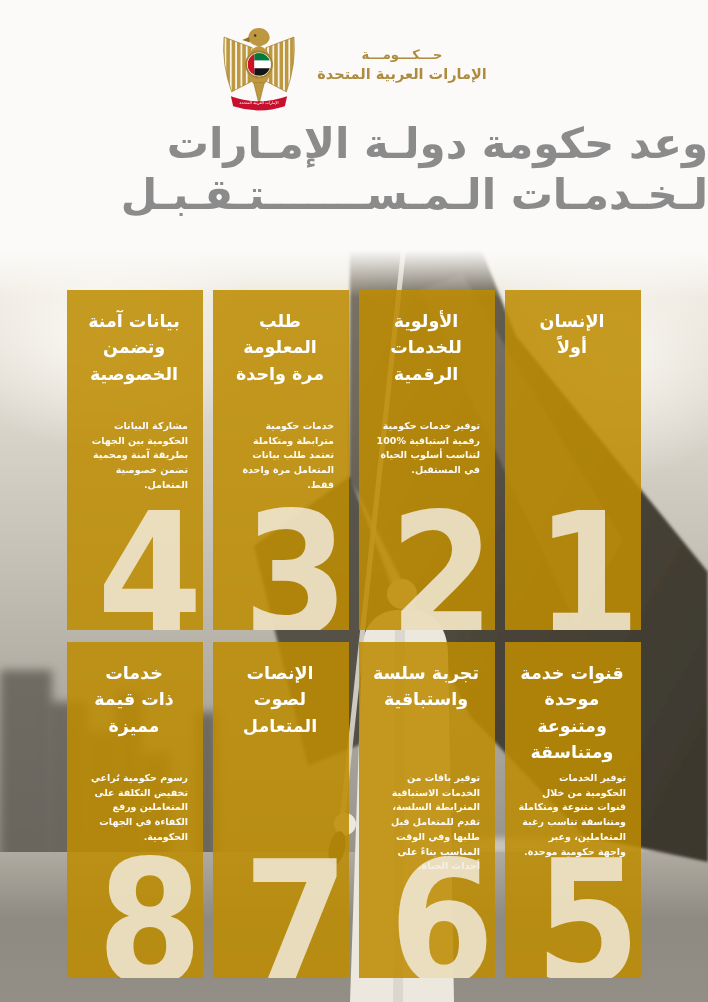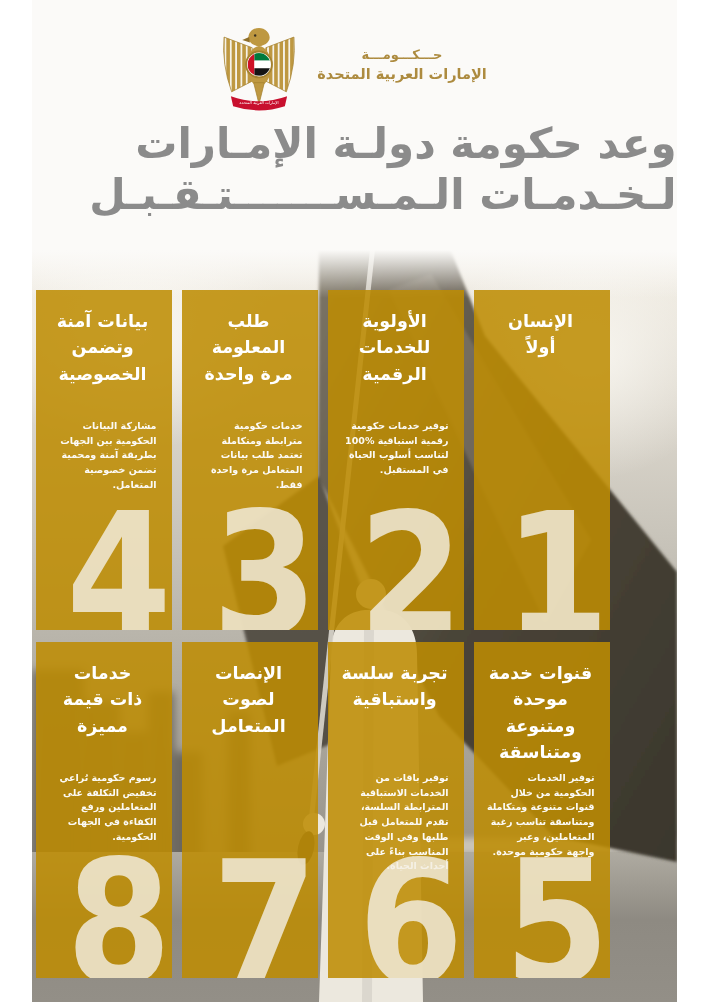--- a/index.html
+++ b/index.html
@@ -6,21 +6,21 @@
     --card-overlay: rgba(190,140,2,.87);
     --digit-cream: rgba(243,238,226,.82);
     --title-gray: #8B8B8B;
     --logo-gold: #AD8B3F;
     --banner-red: #C8102E;
     --card-text: #FFFFFF;
   }
   *{box-sizing:border-box;margin:0;padding:0}
   html,body{background:#ffffff}
   body{font-family:"DejaVu Sans", sans-serif;}
-  .poster{position:relative;width:645px;height:1002px;margin:0 auto;overflow:hidden;
+  .poster{position:relative;width:708px;height:1002px;margin:0 auto;overflow:hidden;
           background:#FBFAF8;direction:rtl;}
 
   
   .logo-row{position:absolute;top:26px;left:0;right:0;display:flex;direction:ltr;
             justify-content:center;align-items:flex-start;gap:20px;z-index:4}
   .logo-text{margin-top:20px;text-align:center;color:var(--logo-gold);direction:rtl}
   .logo-text .l1{font-size:13px;font-weight:700;letter-spacing:0;line-height:1.4}
   .logo-text .l2{font-size:14.5px;font-weight:700;line-height:1.5}
   .main-title{position:absolute;top:118px;left:0;right:0;z-index:4;
               color:var(--title-gray);font-weight:700;font-size:42px;line-height:1.22;

